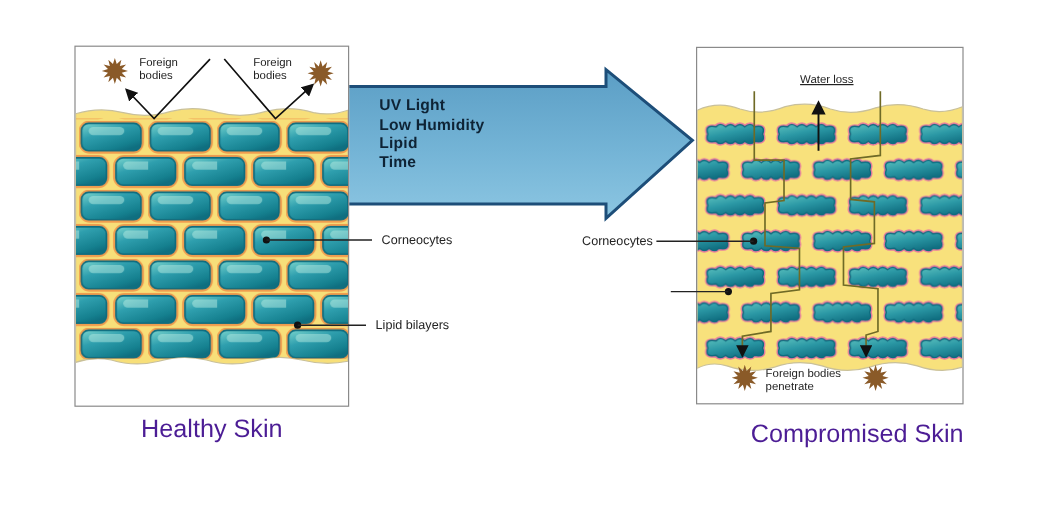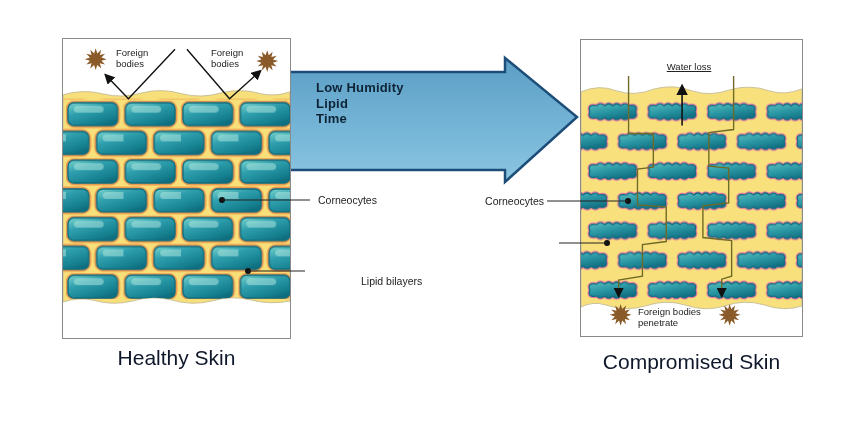--- a/index.html
+++ b/index.html
@@ -7,21 +7,21 @@
   body { font-family:"Liberation Sans", sans-serif; }
   .canvas { position:relative; width:867px; height:442px; background:#fff; overflow:hidden; }
 
   .panel { position:absolute; border:1px solid #8a8a8a; background:#fff; }
   .panel-left  { left:62px;  top:38px; width:229px; height:301px; }
   .panel-right { left:580px; top:39px; width:223px; height:298px; }
   .panel svg { position:absolute; left:0; top:0; }
 
   .small-label { position:absolute; font-size:9.5px; line-height:1.18; color:#222; white-space:pre-line; }
   .mid-label   { position:absolute; font-size:10.5px; line-height:1.2; color:#222; white-space:pre-line; }
-  .caption { position:absolute; font-size:21px; color:#0f172a; text-align:center; }
+  .caption { position:absolute; font-size:21px; color:#4c1d95; text-align:center; }
 
   .big-arrow { position:absolute; left:288px; top:55px; }
   .factors { position:absolute; left:316px; top:80px; font-size:13px; font-weight:bold;
              color:#0e2335; line-height:15.5px; letter-spacing:0.2px; }
 
   .overlay { position:absolute; left:0; top:0; pointer-events:none; }
   .align-right { text-align:right; }
 </style>
 </head>
 <body>
@@ -32,20 +32,21 @@
     <defs>
       <linearGradient id="gArrow" x1="0" y1="0" x2="0" y2="1">
         <stop offset="0" stop-color="#5b9ec5"></stop>
         <stop offset="0.55" stop-color="#74b4d6"></stop>
         <stop offset="1" stop-color="#8cc6e2"></stop>
       </linearGradient>
     </defs>
     <polygon points="1,17 217,17 217,3 289,62 217,127 217,115 1,115" fill="url(#gArrow)" stroke="#1d4e79" stroke-width="2.5" stroke-linejoin="miter"></polygon>
   </svg>
   <div class="factors">
+    <div>UV Light</div>
     <div>Low Humidity</div>
     <div>Lipid</div>
     <div>Time</div>
   </div>
 
   <div class="panel panel-left">
     <svg width="227" height="299" viewBox="0 0 229 301">
       <defs>
         <linearGradient id="gBrickL" x1="0" y1="0" x2="0.7" y2="1">
           <stop offset="0" stop-color="#79d4cd"></stop>
@@ -147,19 +148,19 @@
     <line x1="222" y1="200" x2="310" y2="200" stroke="#222" stroke-width="1.2"></line>
     <circle cx="248" cy="271" r="3" fill="#111"></circle>
     <line x1="248" y1="271" x2="305" y2="271" stroke="#222" stroke-width="1.2"></line>
     <circle cx="628" cy="201" r="3" fill="#111"></circle>
     <line x1="547" y1="201" x2="628" y2="201" stroke="#222" stroke-width="1.2"></line>
     <circle cx="607" cy="243" r="3" fill="#111"></circle>
     <line x1="559" y1="243" x2="607" y2="243" stroke="#222" stroke-width="1.2"></line>
   </svg>
 
   <div class="mid-label" style="left:318px; top:194px;">Corneocytes</div>
-  <div class="mid-label" style="left:313px; top:275px;margin-left:48px;">Lipid bilayers</div>
+  <div class="mid-label" style="left:313px; top:265px;">Lipid bilayers</div>
   <div class="mid-label align-right" style="left:458px; top:195px; width:86px;">Corneocytes</div>
 
   <div class="caption" style="left:62px; top:346px; width:229px;">Healthy Skin</div>
-  <div class="caption" style="left:580px; top:350px; width:223px;">Compromised Skin</div>
+  <div class="caption" style="left:580px; top:350px; width:223px;text-align:right;">Compromised Skin</div>
 
 </div>
 
 </body></html>

